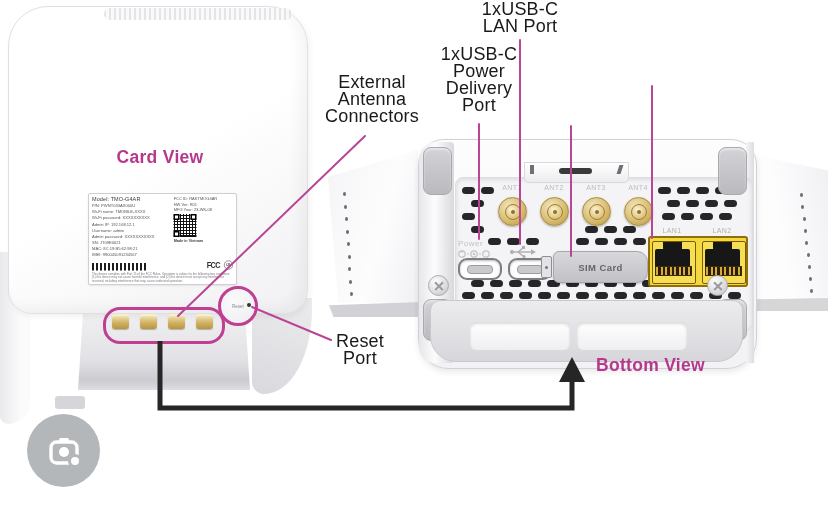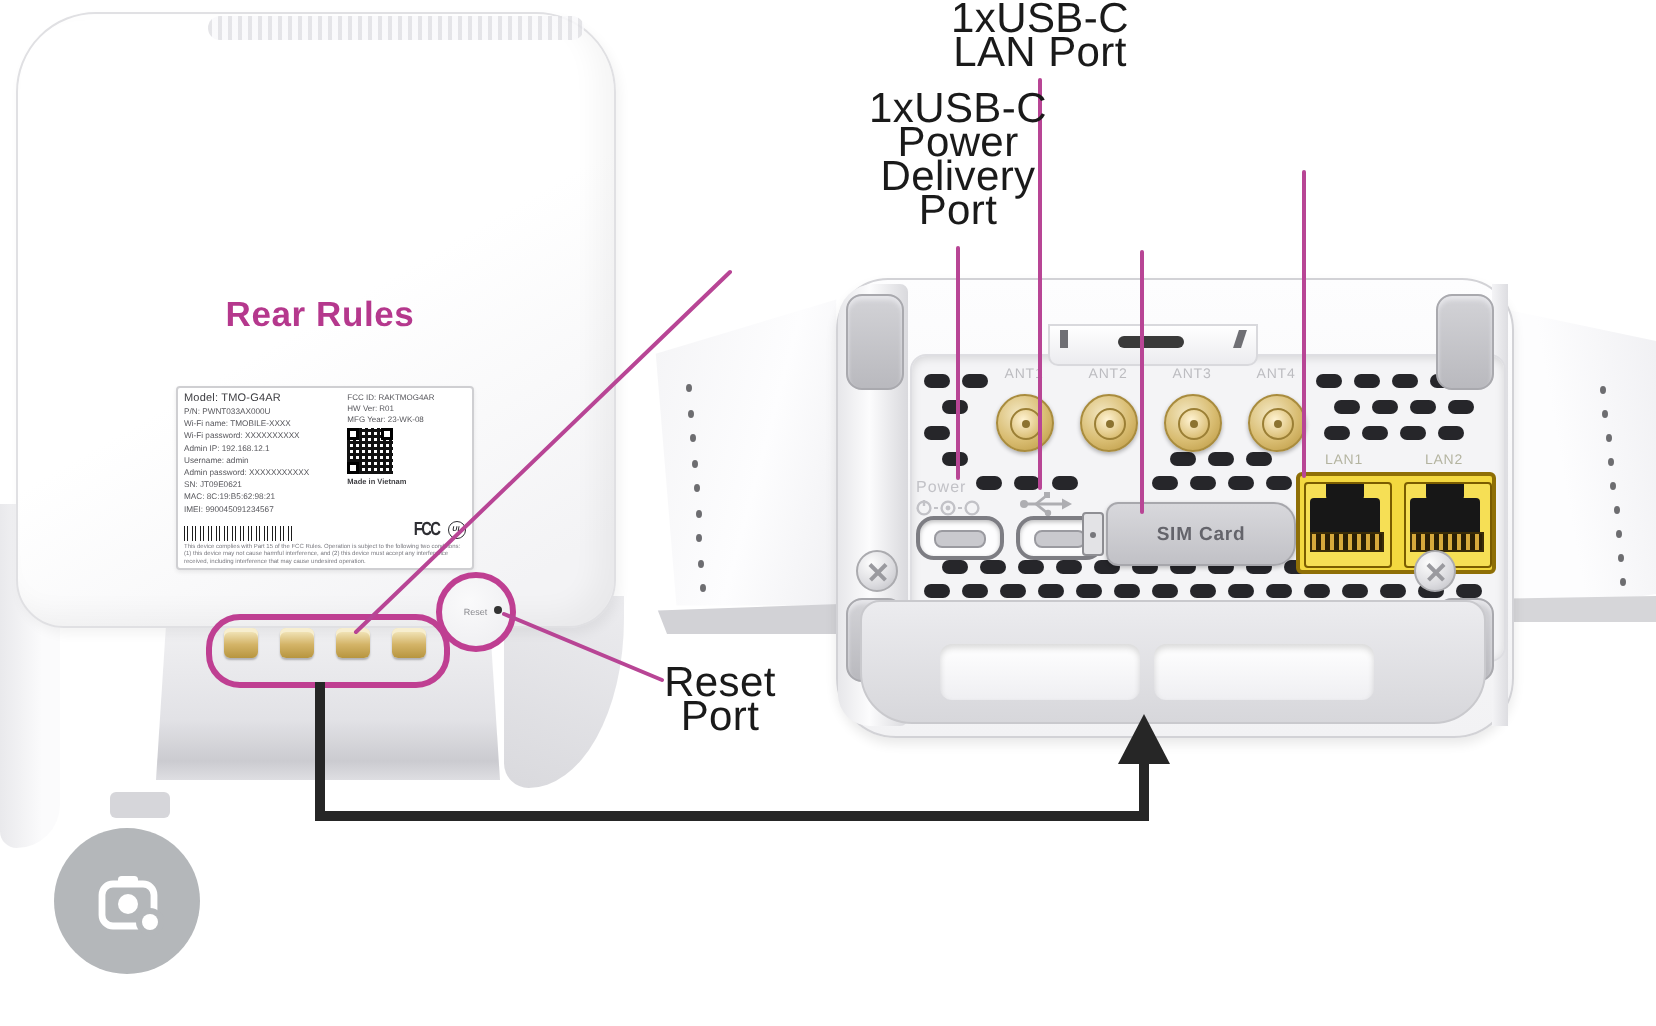--- a/index.html
+++ b/index.html
@@ -12,21 +12,21 @@
     --gold:#d9bd72;
     --gold-dk:#b9953d;
     --lens-gray:#b4b7ba;
   }
   html,body{margin:0;padding:0;background:#fff;}
   #canvas{position:relative;width:828px;height:513px;background:#fff;overflow:hidden;
           font-family:"Liberation Sans", sans-serif;color:var(--ink);}
   .abs{position:absolute;}
 
   
-  .callout{position:absolute;text-align:center;font-size:21px;line-height:17px;
+  .callout{position:absolute;text-align:center;font-size:18px;line-height:17px;
            color:#1a1a1a;white-space:pre-line;letter-spacing:.2px;}
   .title{position:absolute;font-weight:bold;font-size:17.5px;color:var(--magenta);letter-spacing:.3px;}
 
   
   .rear-body{left:8px;top:6px;width:298px;height:306px;
     background:linear-gradient(150deg,#ffffff 50%,#f3f3f5 90%);
     border:1px solid #e0e0e3;border-radius:40px 40px 24px 24px;
     box-shadow:inset -8px -6px 14px rgba(0,0,0,.045), 2px 3px 6px rgba(0,0,0,.05);}
   .rear-vent{left:104px;top:8px;width:188px;height:12px;border-radius:6px;opacity:.85;
     background:repeating-linear-gradient(90deg,#e0e0e4 0 2px,#f9f9fb 2px 5px);}
@@ -160,21 +160,21 @@
 <div id="canvas">
 
   <div class="abs rear-foot-left"></div>
   <div class="abs rear-standtop"></div>
   <div class="abs rear-stand"></div>
   <div class="abs rear-foot-right"></div>
   <div class="abs rear-pad"></div>
   <div class="abs rear-body"></div>
   <div class="abs rear-vent"></div>
 
-  <div class="title" style="left:95px;top:147px;width:130px;text-align:center;">Rear Rules</div>
+  <div class="title" style="left:95px;top:147px;width:130px;text-align:center;">Card View</div>
 
   <div class="abs sticker">
     <div class="sticker-scale">
       <div class="st-cols">
         <div class="st-left">
           <div class="st-model">Model: TMO-G4AR</div>
           <div>
               <div class="st-line">P/N: PWNT033AX000U</div>
               <div class="st-line">Wi-Fi name: TMOBILE-XXXX</div>
               <div class="st-line">Wi-Fi password: XXXXXXXXXX</div>
@@ -386,32 +386,36 @@
   <div class="bv-cap" style="left:423px;top:147px;"></div>
   <div class="bv-cap" style="left:718px;top:147px;"></div>
   <div class="bv-cap" style="left:423px;top:299px;height:40px;"></div>
   <div class="bv-cap" style="left:718px;top:299px;height:40px;"></div>
   <div class="screw" style="left:428px;top:275px;"></div>
   <div class="screw" style="left:707px;top:275px;"></div>
   <div class="abs bv-bottom"></div>
   <div class="bv-slot" style="left:470px;top:322px;width:100px;"></div>
   <div class="bv-slot" style="left:577px;top:322px;width:110px;"></div>
 
+  <div class="title" style="left:596px;top:355px;width:140px;">Bottom View</div>
 
   <svg class="overlay" width="828" height="513">
     <line x1="365" y1="136" x2="178" y2="316" stroke="#b84595" stroke-width="2" stroke-linecap="round"></line>
     <line x1="252" y1="307" x2="331" y2="340" stroke="#b84595" stroke-width="2" stroke-linecap="round"></line>
     <line x1="479" y1="124" x2="479" y2="239" stroke="#b84595" stroke-width="2" stroke-linecap="round"></line>
     <line x1="520" y1="40" x2="520" y2="244" stroke="#b84595" stroke-width="2" stroke-linecap="round"></line>
     <line x1="571" y1="126" x2="571" y2="256" stroke="#b84595" stroke-width="2" stroke-linecap="round"></line>
     <line x1="652" y1="86" x2="652" y2="238" stroke="#b84595" stroke-width="2" stroke-linecap="round"></line>
     <path d="M160,341 L160,408 L572,408 L572,380" fill="none" stroke="#262626" stroke-width="5"></path>
     <polygon points="559,382 585,382 572,357" fill="#262626"></polygon>
   </svg>
 
+  <div class="callout" style="left:312px;top:74px;width:120px;">External
+Antenna
+Connectors</div>
   <div class="callout" style="left:468px;top:1px;width:104px;">1xUSB-C
 LAN Port</div>
   <div class="callout" style="left:429px;top:46px;width:100px;">1xUSB-C
 Power
 Delivery
 Port</div>
   <div class="callout" style="left:325px;top:333px;width:70px;">Reset
 Port</div>
 
   <button class="abs lens-btn">

